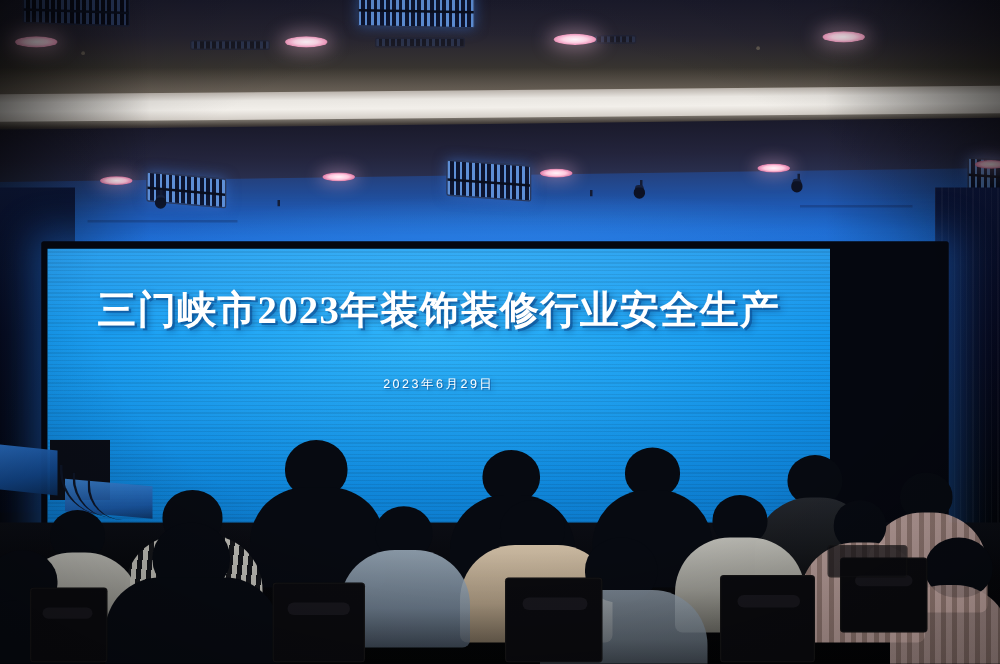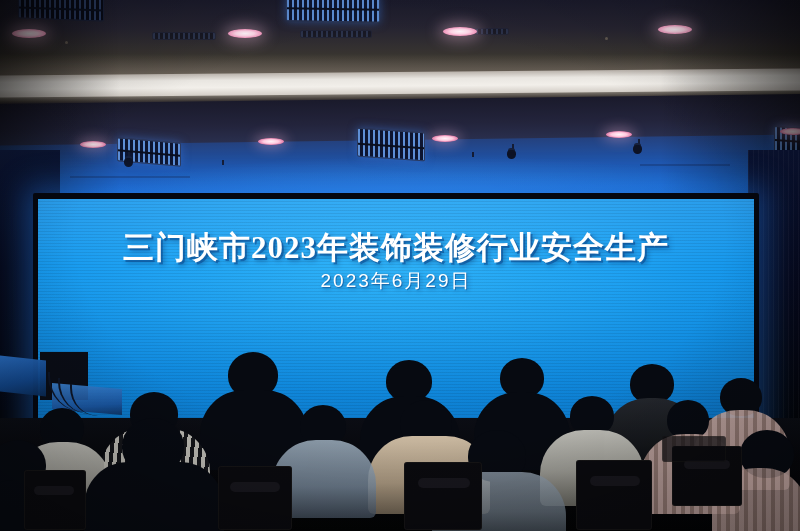--- a/index.html
+++ b/index.html
@@ -102,21 +102,21 @@
     background:radial-gradient(ellipse 70% 100% at 50% 100%,rgba(40,120,230,.55),rgba(10,25,60,0) 72%);
   }
 
   
   .screen-bezel{
     position:absolute;left:33px;top:193px;width:726px;height:250px;
     background:#05070f;border-radius:2px;
     box-shadow:0 0 30px 8px rgba(35,120,230,.45);
   }
   .screen{
-    position:absolute;left:38px;top:199px;width:716px;height:240px;
+    position:absolute;left:38px;top:199px;width:626px;height:240px;
     background:
       radial-gradient(ellipse 80% 70% at 48% 30%,#2fb3f9 0%,#1ea2f3 42%,#1293ea 70%,#0d82d8 100%);
     overflow:hidden;
   }
   .screen:before{
     content:"";position:absolute;inset:0;
     background:linear-gradient(180deg,rgba(255,255,255,.10) 0%,rgba(255,255,255,0) 28%,rgba(0,40,90,.14) 100%);
   }
   .screen:after{ 
     content:"";position:absolute;inset:0;opacity:.16;
@@ -128,21 +128,21 @@
   }
   .slide-title-1,.slide-title-2{
     color:#ffffff;font-weight:bold;letter-spacing:1px;line-height:1.12;
     text-shadow:2px 2px 0 rgba(10,70,140,.55),3px 3px 5px rgba(0,40,95,.45);
     white-space:nowrap;
     font-family:"Liberation Serif","DejaVu Serif",serif;
   }
   .slide-title-1{font-size:31px;}
   .slide-title-2{font-size:31px;margin-top:8px;}
   .slide-date{
-    margin-top:2px;color:#ffffff;font-size:19px;letter-spacing:2px;font-weight:500;
+    margin-top:34px;color:#ffffff;font-size:10px;letter-spacing:2px;font-weight:500;
     text-shadow:1px 1px 0 rgba(10,70,140,.5),2px 2px 4px rgba(0,40,95,.4);
     font-family:"Liberation Sans","DejaVu Sans",sans-serif;
   }
 
   
   .stage-strip{
     position:absolute;left:33px;top:437px;width:726px;height:24px;
     background:linear-gradient(180deg,#0a1428 0%,#05080f 100%);
   }
   .red-banner{

